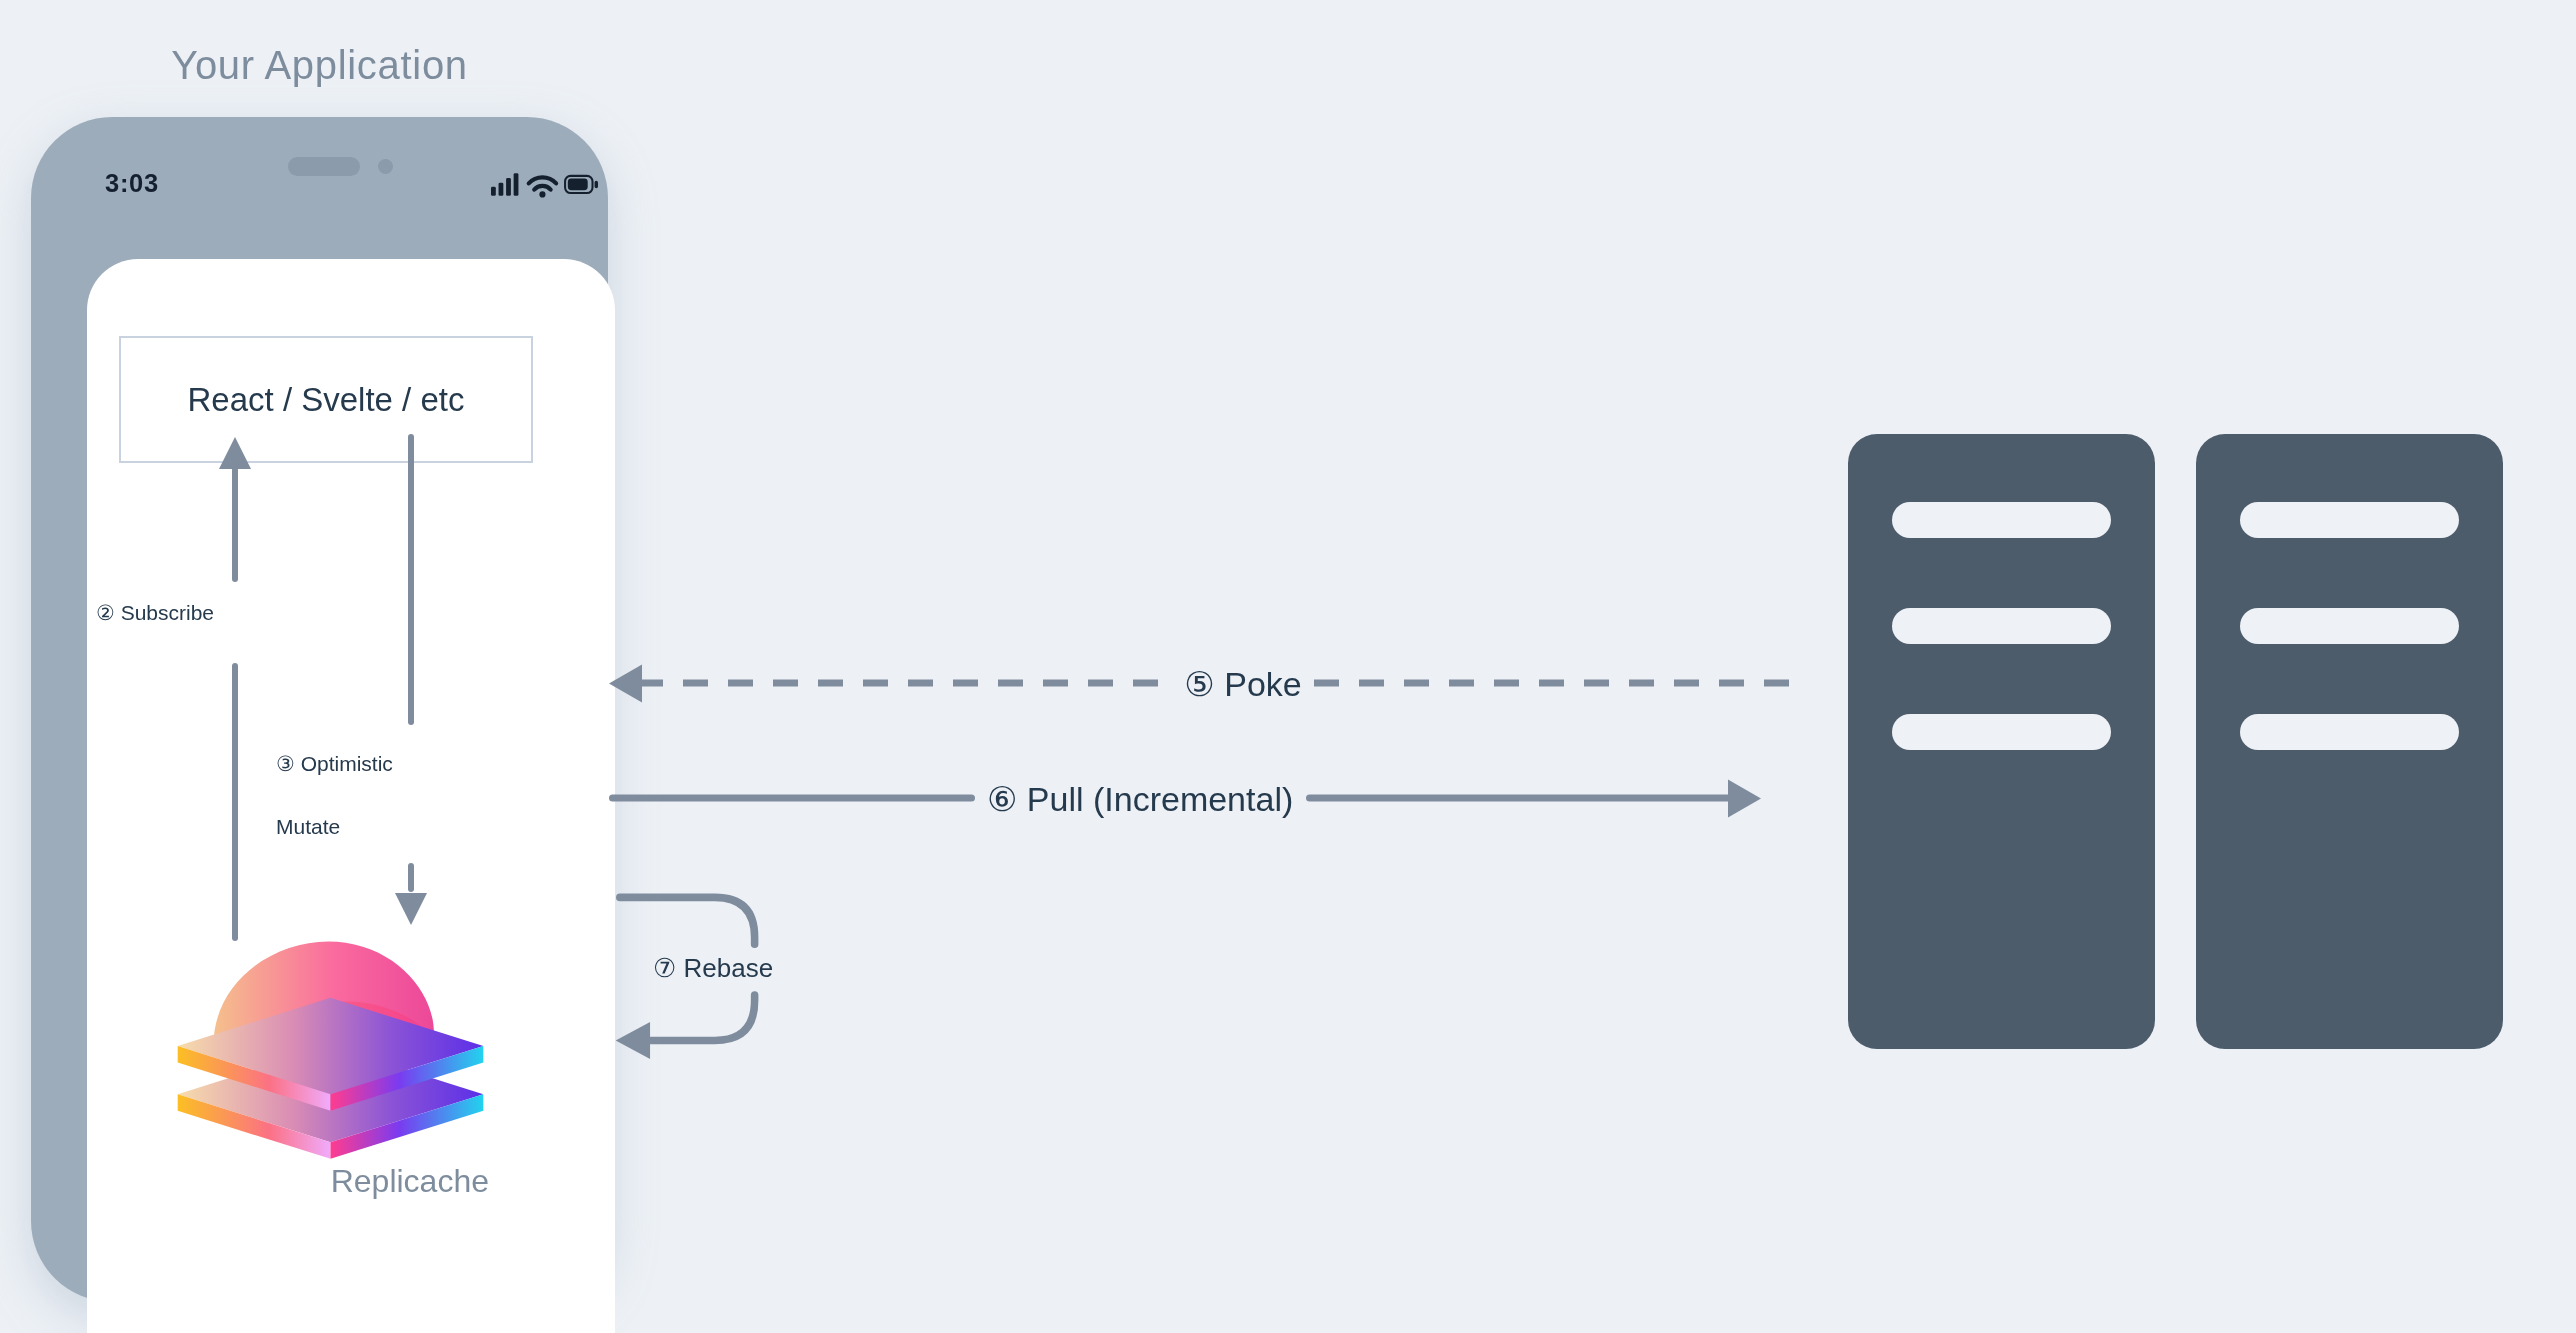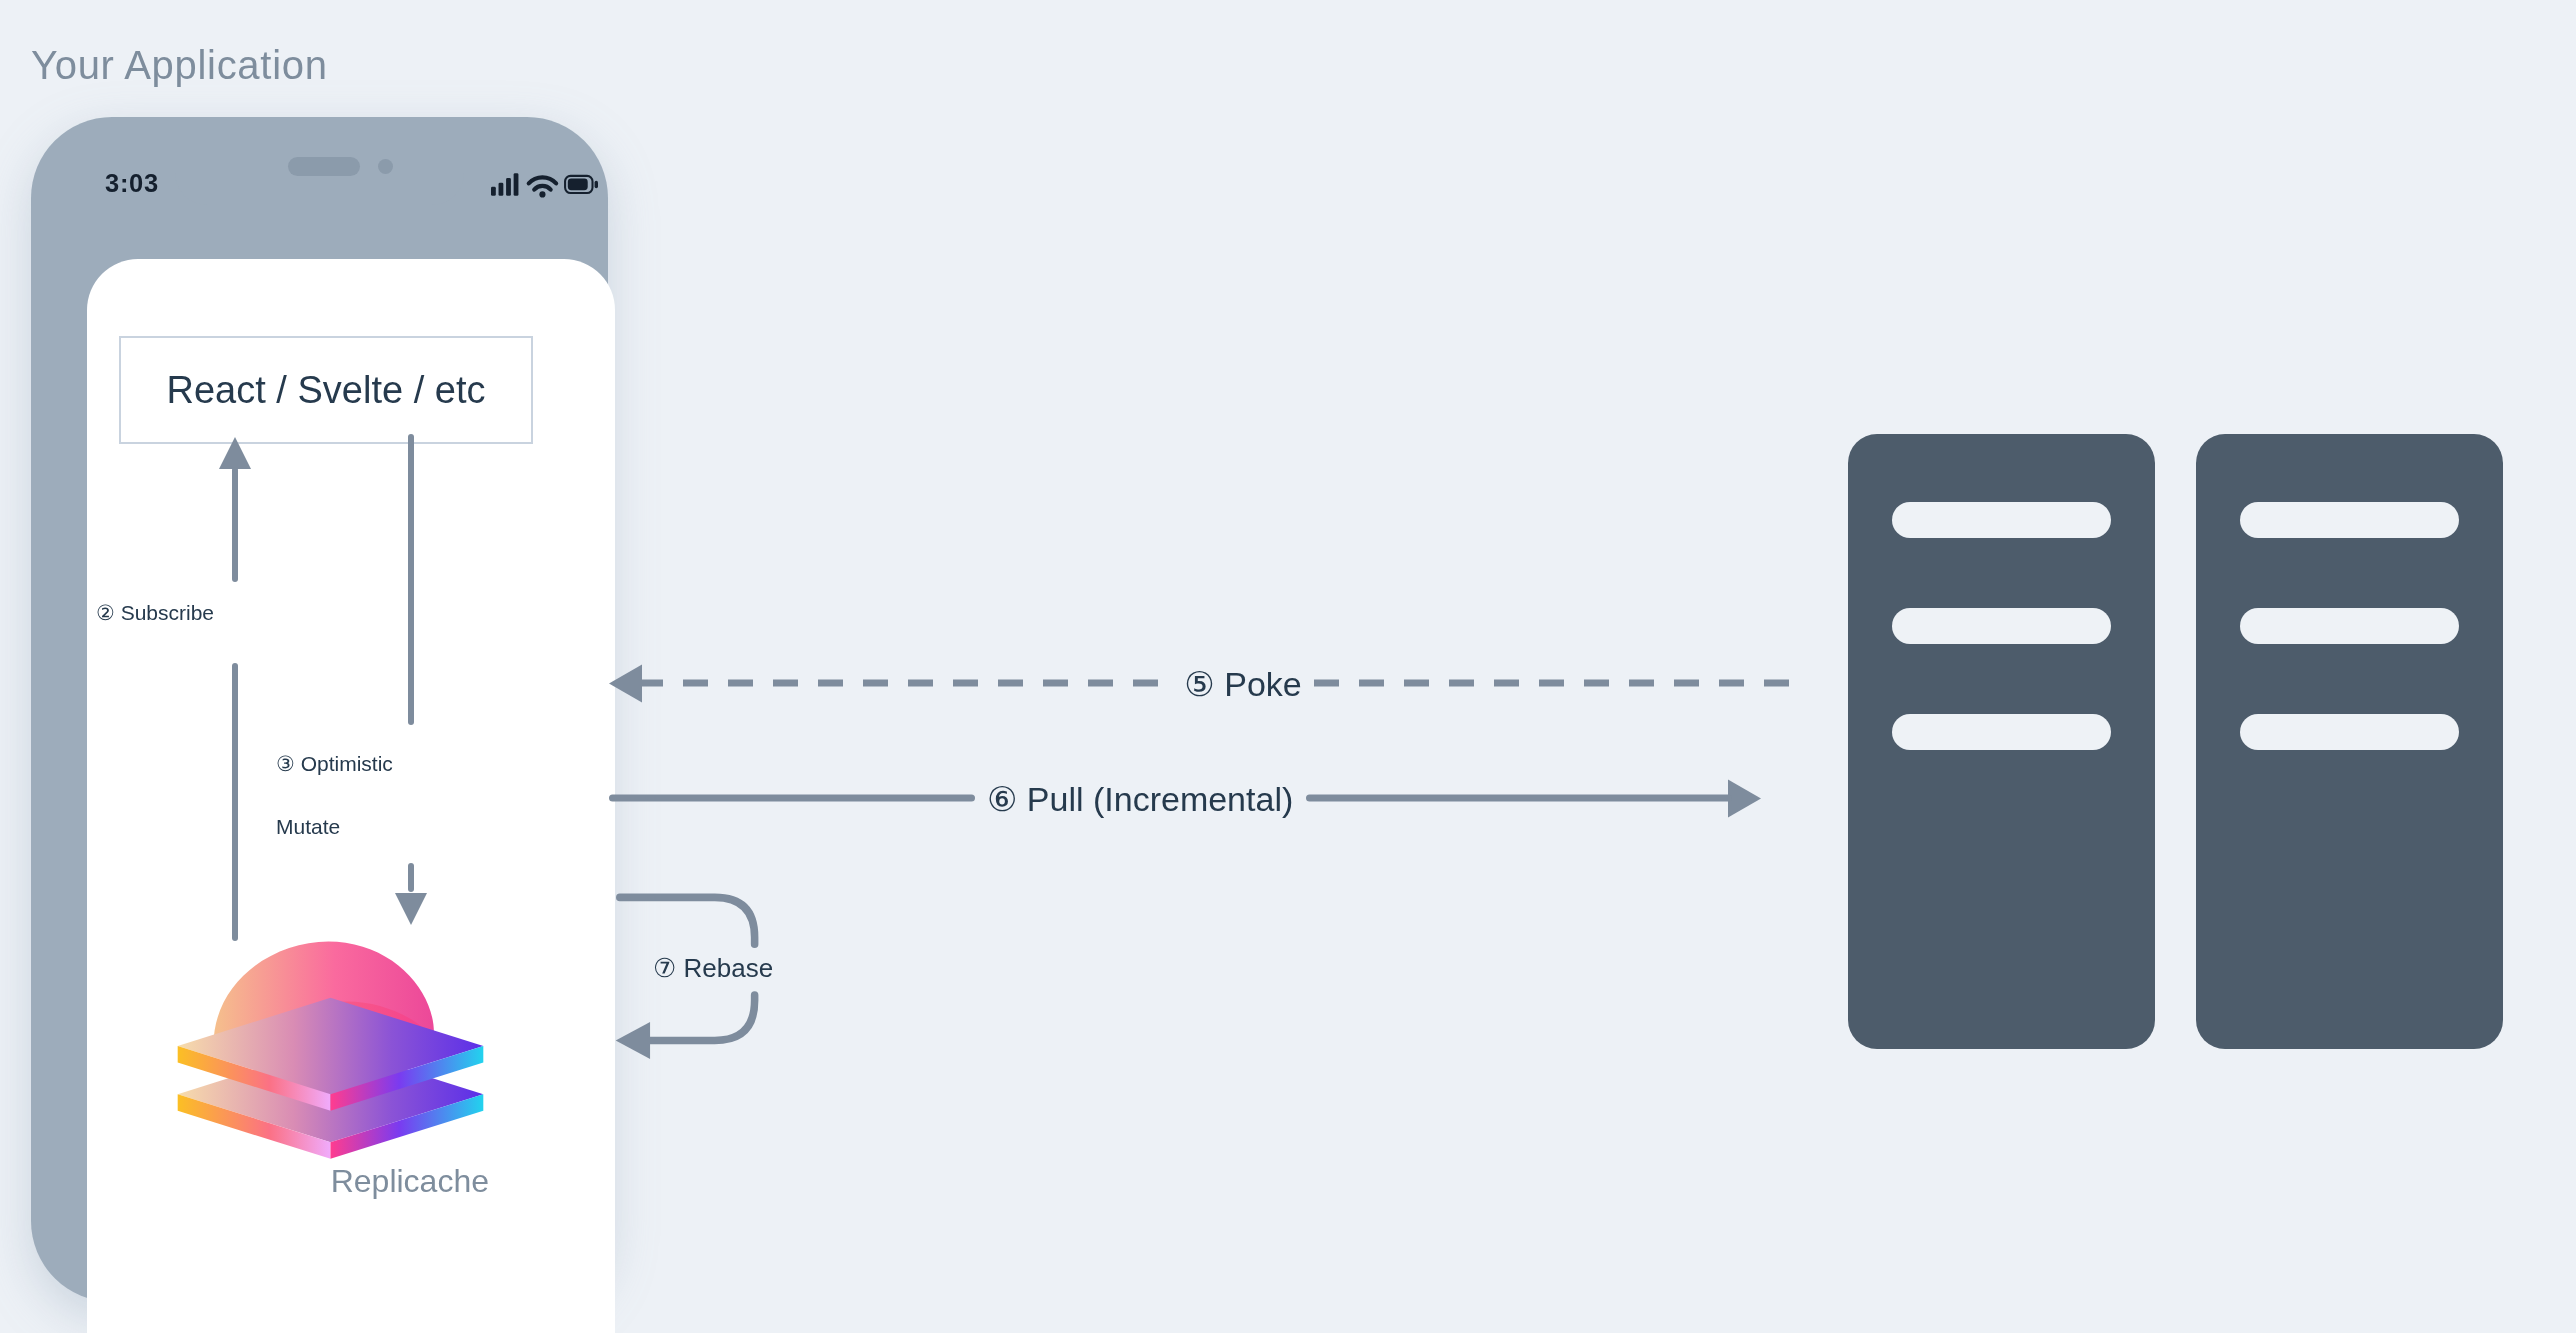--- a/index.html
+++ b/index.html
@@ -5,44 +5,44 @@
   :root{
     --bg:#edf1f6; --frame:#9dacbb; --line:#7e8c9d; --dark:#263a4d;
     --muted:#7e8d9d; --server:#4d5c6b; --slot:#eef2f6; --notchdetail:#8b9bab;
   }
   *{box-sizing:border-box;margin:0;padding:0}
   html,body{width:2576px;height:1334px;background:var(--bg);
     font-family:"Liberation Sans",sans-serif;overflow:hidden}
   #canvas{position:relative;width:2576px;height:1334px;background:var(--bg)}
 
   .title{position:absolute;color:var(--muted);font-size:40px;font-weight:500;
-    text-align:left;letter-spacing:0.7px;white-space:nowrap}
+    text-align:center;letter-spacing:0.7px;white-space:nowrap}
   #app-title{left:31px;width:577px;top:43px}
   #service-title{left:1848px;width:655px;top:332px}
 
   
   #phone{position:absolute;left:31px;top:117px;width:577px;height:1185px;
     background:var(--frame);border-radius:81px;
     box-shadow:0 16.5px 48px rgba(140,160,180,.35)}
   #screen{position:absolute;left:56px;top:142px;width:528px;height:1135px;
     background:#ffffff;border-radius:51px}
   #notch{position:absolute;left:175px;top:117px;width:289px;height:88px;
     background:var(--frame);border-bottom-left-radius:32px;border-bottom-right-radius:32px}
   #speaker{position:absolute;left:288px;top:157px;width:72px;height:19.3px;
     border-radius:9.6px;background:var(--notchdetail)}
   #camera{position:absolute;left:378px;top:159px;width:15px;height:15px;
     border-radius:50%;background:var(--notchdetail)}
   #status-time{position:absolute;left:105px;top:169px;font-size:25.5px;font-weight:700;
     color:#15202e;letter-spacing:0.7px}
   #status-icons{position:absolute;left:491px;top:171px}
 
   
-  #framework-box{position:absolute;left:119px;top:336px;width:414px;height:108px;
+  #framework-box{position:absolute;left:119px;top:336px;width:414px;height:127px;
     background:#fff;border:2.1px solid #c9d3df;display:flex;align-items:center;
-    justify-content:center;font-size:38px;font-weight:500;color:var(--dark)}
+    justify-content:center;font-size:33px;font-weight:500;color:var(--dark)}
 
   
   .vseg{position:absolute;width:6.2px;background:var(--line);border-radius:3.4px}
   .head-up{position:absolute;width:0;height:0;
     border-left:16px solid transparent;border-right:16px solid transparent;
     border-bottom:32px solid var(--line)}
   .head-down{position:absolute;width:0;height:0;
     border-left:16px solid transparent;border-right:16px solid transparent;
     border-top:32px solid var(--line)}
   .inner-label{position:absolute;color:var(--dark);font-size:21px;font-weight:400;

